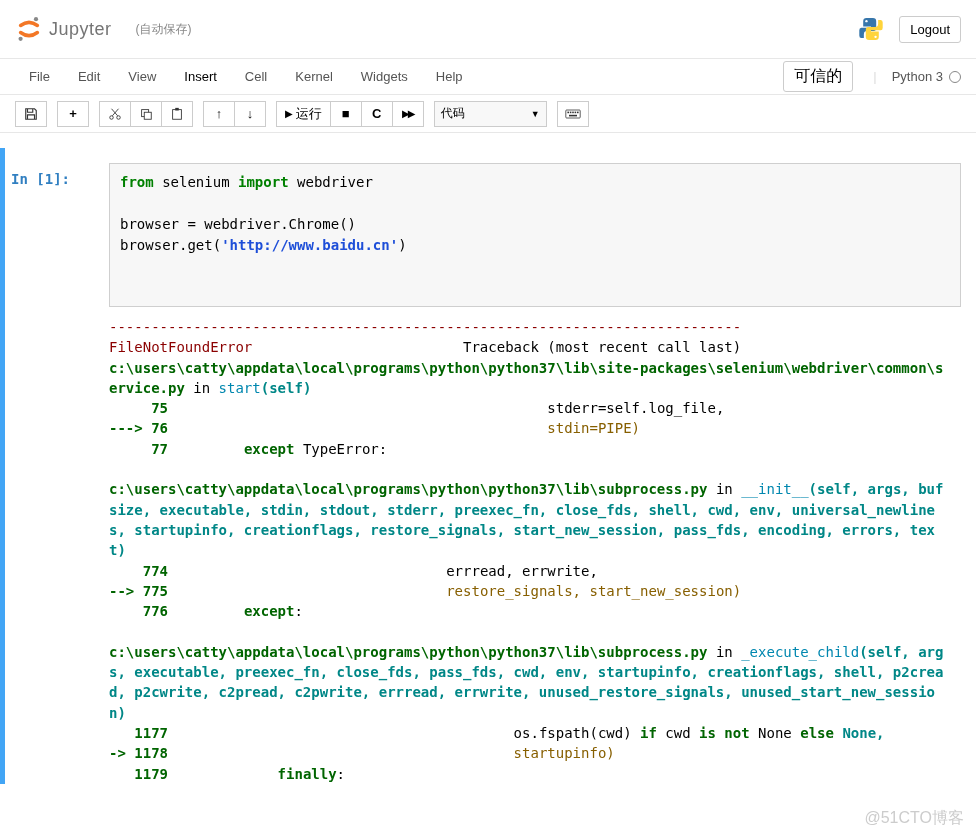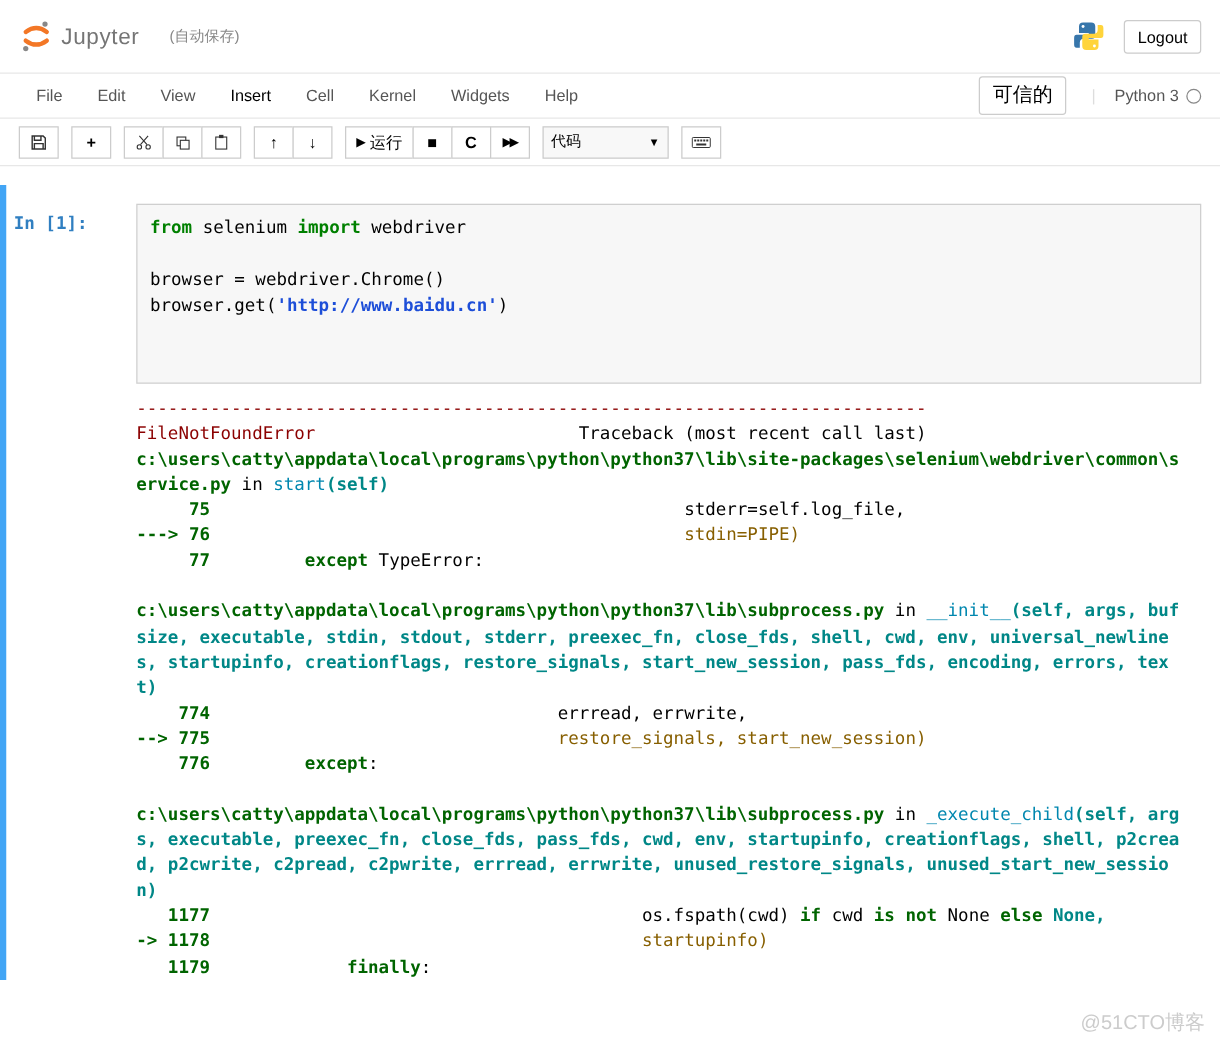--- a/index.html
+++ b/index.html
@@ -18,21 +18,21 @@
 .menu-item.active { color: #000; }
 .menubar-spacer { flex: 1; }
 .trusted-btn { padding: 4px 10px; border: 1px solid #ccc; border-radius: 3px; font-size: 16px; margin-right: 20px; cursor: pointer; background: #fff; }
 .kernel-name { font-size: 13px; color: #555; margin-right: 6px; }
 .kernel-indicator { width: 12px; height: 12px; border: 1px solid #888; border-radius: 50%; display: inline-block; }
 .toolbar { display: flex; align-items: center; padding: 5px 15px; height: 38px; border-bottom: 1px solid #e7e7e7; gap: 0; }
 .tb-group { display: flex; margin-right: 10px; }
 .tb-btn { width: 32px; height: 26px; border: 1px solid #ccc; background: #fff; display: flex; align-items: center; justify-content: center; cursor: pointer; font-size: 13px; }
 .tb-btn:not(:first-child) { margin-left: -1px; }
 .tb-btn.run { width: auto; padding: 0 8px; }
-.tb-select { height: 26px; border: 1px solid #ccc; padding: 0 20px 0 6px; font-size: 12px; width: 101px; position: relative; background: #f8f8f8; margin-right: 10px; display: flex; align-items: center; }
+.tb-select { height: 26px; border: 1px solid #ccc; padding: 0 20px 0 6px; font-size: 12px; width: 113px; position: relative; background: #f8f8f8; margin-right: 10px; display: flex; align-items: center; }
 .tb-select::after { content: "▼"; font-size: 9px; position: absolute; right: 6px; }
 .notebook-container { padding: 15px 15px 15px 0; }
 .cell { margin: 0 0 0 0; }
 .cell-wrap { display: flex; border-left: 5px solid #42A5F5; padding-left: 6px; padding-top: 15px; }
 .prompt { width: 98px; padding: 8px 8px 0 0; font-family: monospace; font-size: 14px; color: #307FC1; flex-shrink: 0; font-weight: bold; }
 .cell-content { flex: 1; }
 .input-area { border: 1px solid #cfcfcf; background: #f7f7f7; padding: 8px 10px; font-family: monospace; font-size: 14px; line-height: 1.5; white-space: pre; min-height: 120px; }
 .output-area { padding: 10px 10px 0 0; font-family: monospace; font-size: 14px; line-height: 1.45; }
 .code-kw { color: #008000; font-weight: bold; }
 .code-str { color: #1d4ed8; font-weight: bold; }

